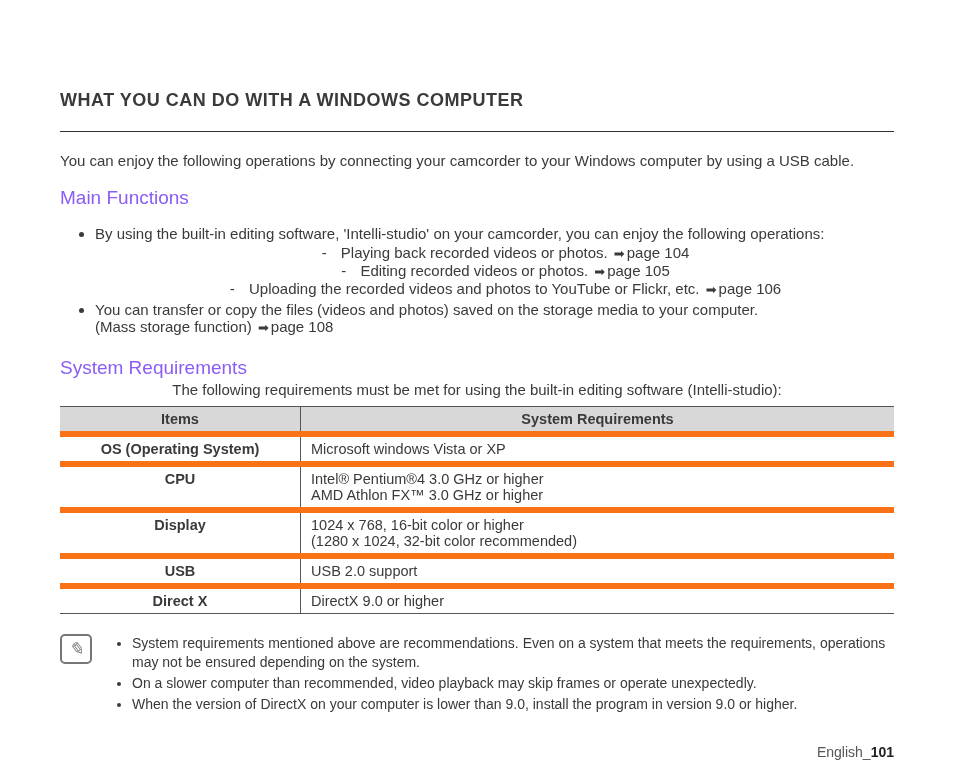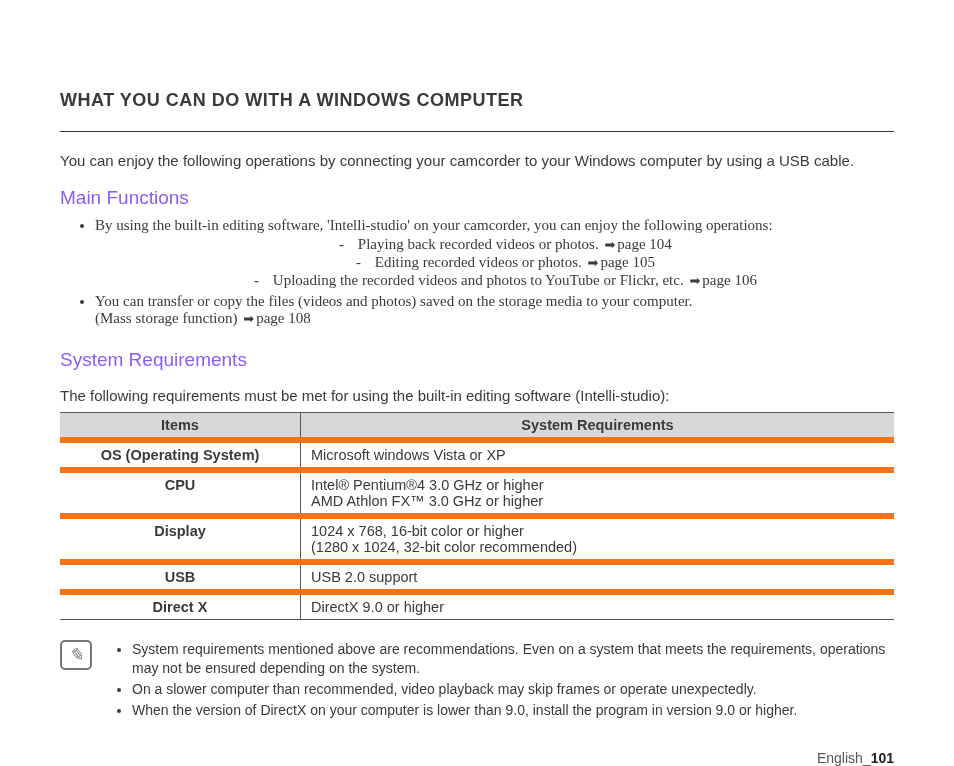--- a/index.html
+++ b/index.html
@@ -27,23 +27,22 @@
   }
   .sub-heading {
     font-size: 19px;
     font-weight: normal;
     margin-bottom: 2px;
     color: #8b5cf6;
   }
   ul.bullets {
     list-style: disc;
     padding-left: 35px;
-    margin: 8px 0 8px 0;
+    margin: 16px 0 8px 0;
     font-size: 15px;
-    font-family: Liberation Serif, serif;
   }
   ul.bullets > li {
     margin-bottom: 2px;
   }
   ul.dashes {
     list-style: none;
     padding-left: 22px;
     margin: 2px 0 4px 0;
     text-align: center;
   }
@@ -53,21 +52,22 @@
   }
   ul.dashes > li {
     margin-bottom: 1px;
   }
   .arrow {
     font-size: 13px;
     margin: 0 2px 0 2px;
   }
   .sysreq-intro {
     font-size: 15px;
-    margin: 16px 0 8px 0;
+    margin: 2px 0 8px 0;
+    text-align: center;
   }
   table {
     width: 100%;
     border-collapse: collapse;
     font-size: 14.5px;
   }
   th {
     background: #d8d8d8;
     font-weight: bold;
     padding: 4px 8px;

